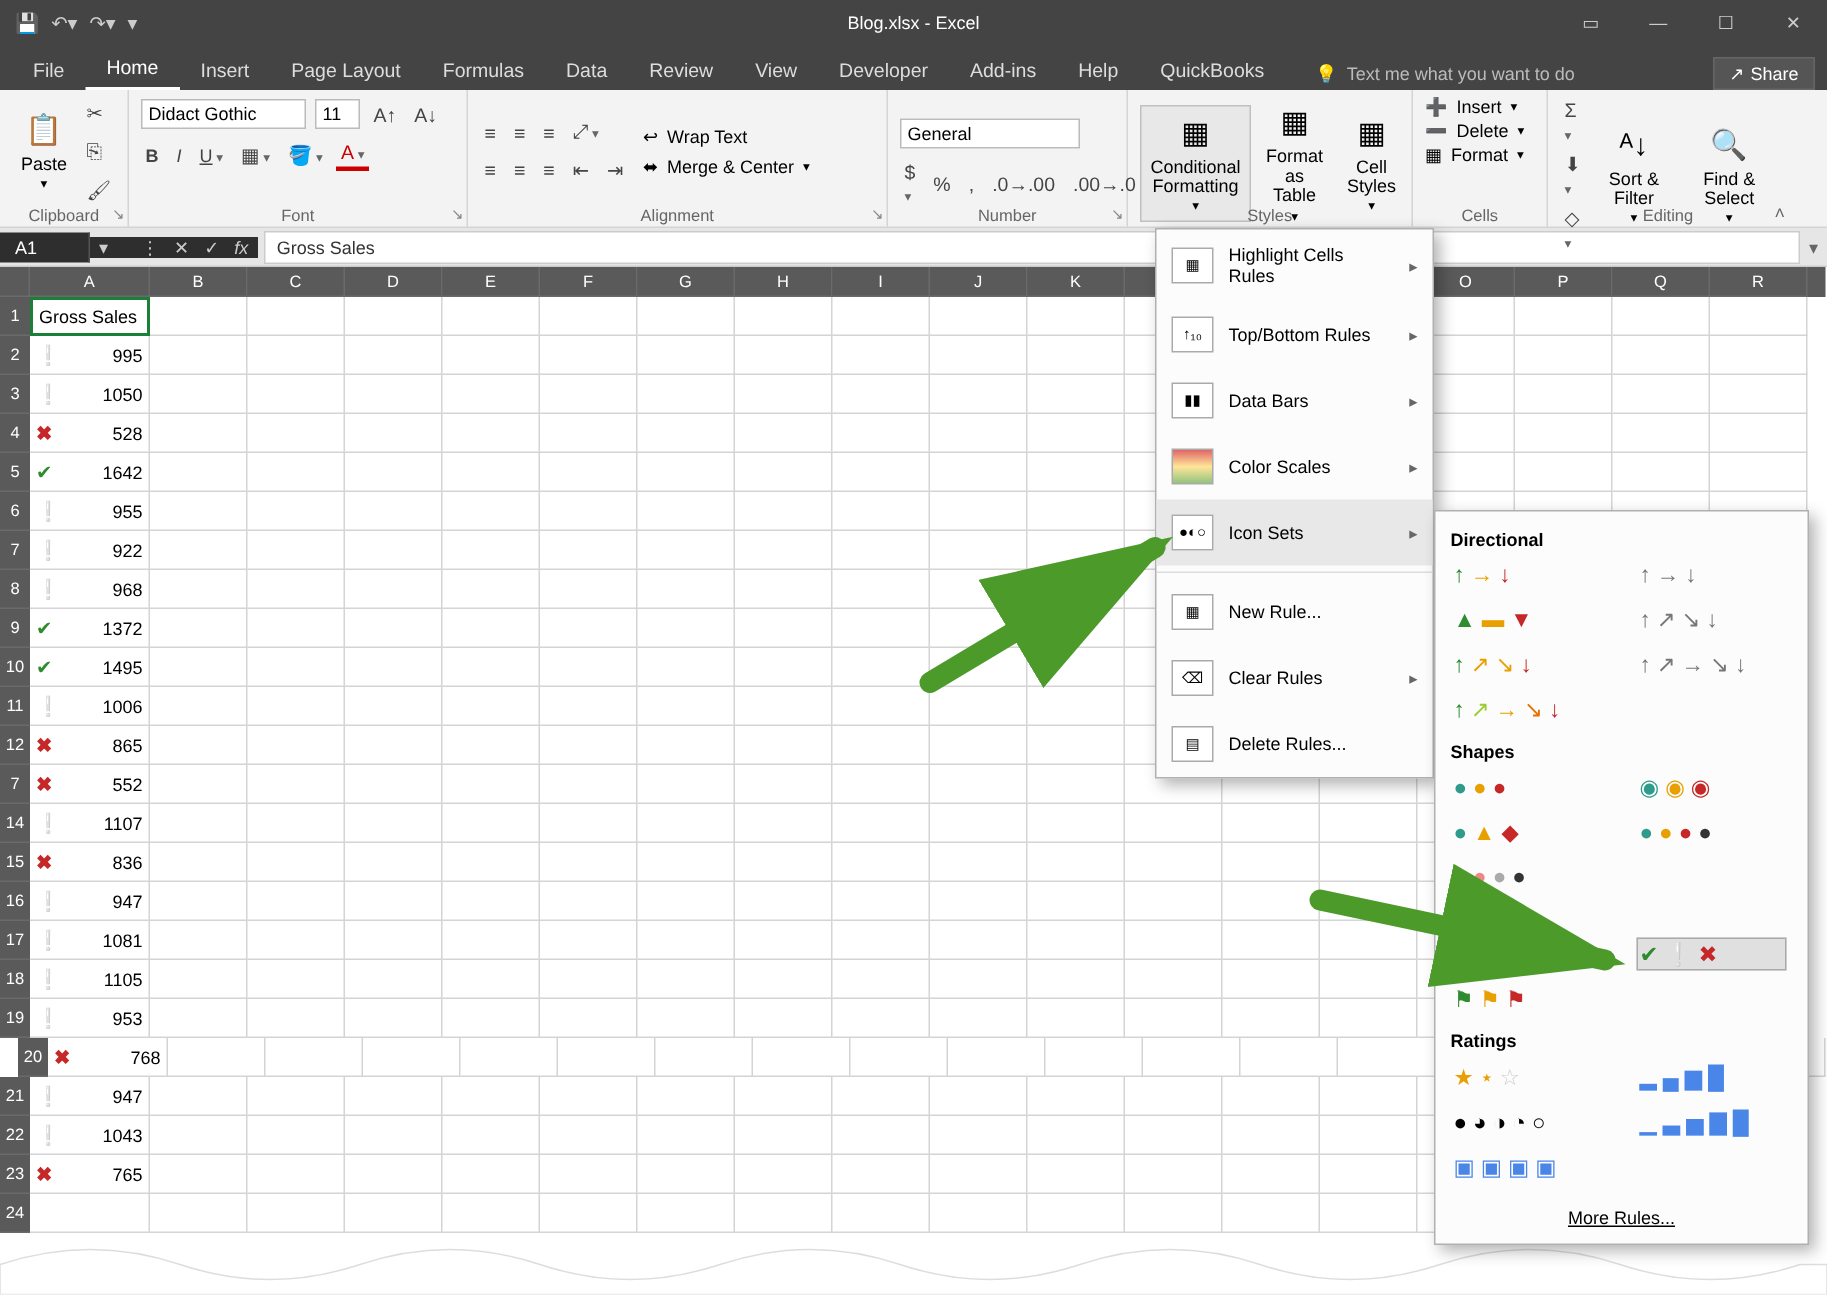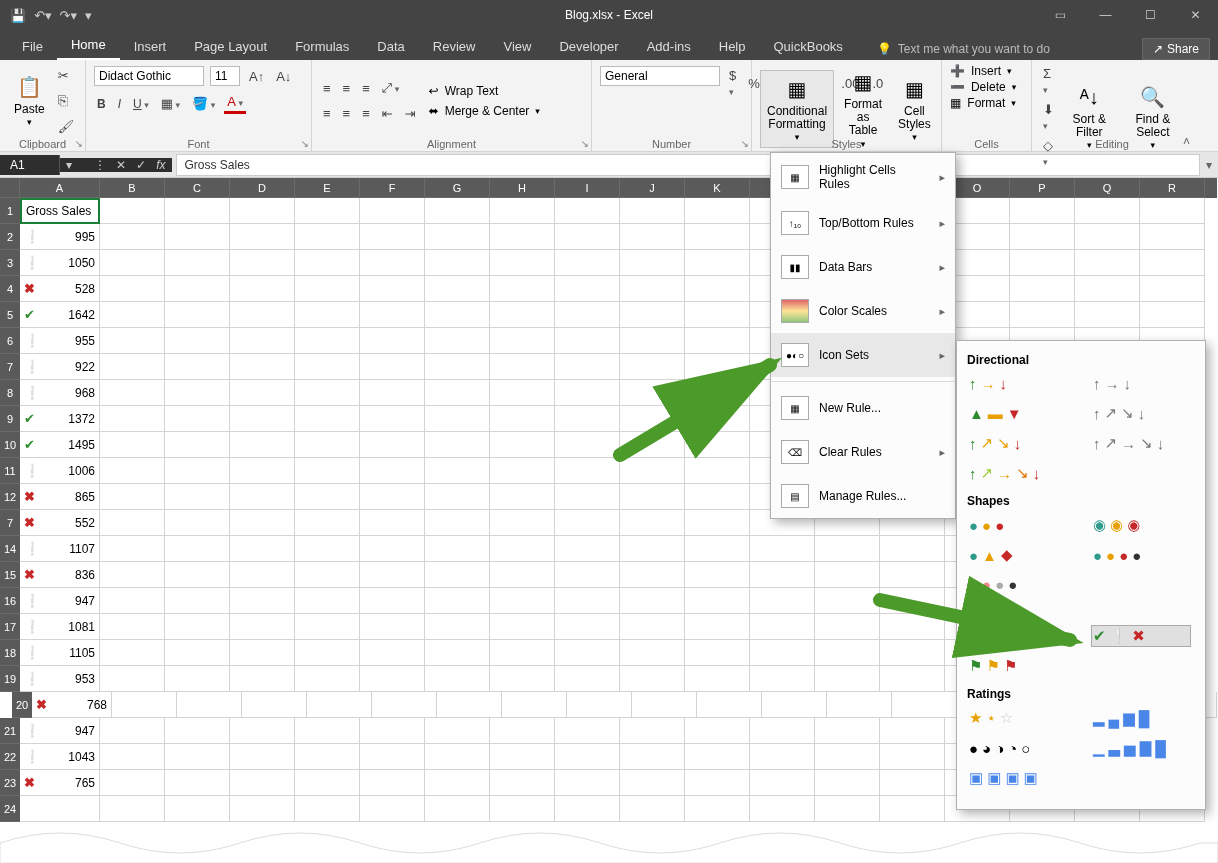--- a/index.html
+++ b/index.html
@@ -176,21 +176,21 @@
             <span>Merge &amp; Center</span>
             <span style="font-size:9px">▾</span>
           </div>
       </div>
     </div>
     <div class="group-label">Alignment</div>
     <span class="dlg-launcher">↘</span>
   </div>
 
   <div class="group" style="width:160px">
-    <div class="group-body" style="flex-direction:row;align-items:flex-start;gap:6px;margin-top:2px">
+    <div class="group-body" style="flex-direction:column;align-items:flex-start;gap:6px;margin-top:15px">
       <input class="fontbox" style="width: 120px;" value="General">
       <div class="row">
         <span class="toolbtn combo">$</span>
         <span class="toolbtn">%</span>
         <span class="toolbtn">,</span>
         <span class="toolbtn">.0→.00</span>
         <span class="toolbtn">.00→.0</span>
       </div>
     </div>
     <div class="group-label">Number</div>
@@ -905,21 +905,21 @@
     <div class="cf-icon-box">▦</div>
     <span>New Rule...</span>
   </div>
   <div class="cf-item">
     <div class="cf-icon-box">⌫</div>
     <span>Clear Rules</span>
       <span class="sub">▸</span>
   </div>
   <div class="cf-item">
     <div class="cf-icon-box">▤</div>
-    <span>Manage Rules...</span>
+    <span>Delete Rules...</span>
   </div>
 </div>
 
 <div class="iconsets-menu">
   <div class="is-section">Directional</div>
   <div class="is-grid">
     <div class="is-optL">
         <span class="gly" style="color:#2e8b2e">↑</span>
         <span class="gly" style="color:#e8a000">→</span>
         <span class="gly" style="color:#c62828">↓</span>
@@ -1036,20 +1036,21 @@
         <span class="gly" style="color:#4a86e8">▇</span>
         <span class="gly" style="color:#4a86e8">█</span>
       </div>
     <div class="is-optL">
         <span class="gly" style="color:#4a86e8">▣</span>
         <span class="gly" style="color:#4a86e8">▣</span>
         <span class="gly" style="color:#4a86e8">▣</span>
         <span class="gly" style="color:#4a86e8">▣</span>
       </div>
   </div>
+  <div class="more-rules">More Rules...</div>
 </div>
 
 <svg class="arrow-annot arrow" style="left:610px;top:355px" width="180" height="120">
   <defs>
       <marker id="ah1" markerWidth="10" markerHeight="10" refX="8" refY="3" orient="auto">
         <path d="M0,0 L0,6 L9,3 z" fill="#4c9a2a"></path>
       </marker>
     </defs>
   <line x1="10" y1="100" x2="160" y2="10" stroke="#4c9a2a" stroke-width="14" marker-end="url(#ah1)" stroke-linecap="round"></line>
 </svg>

